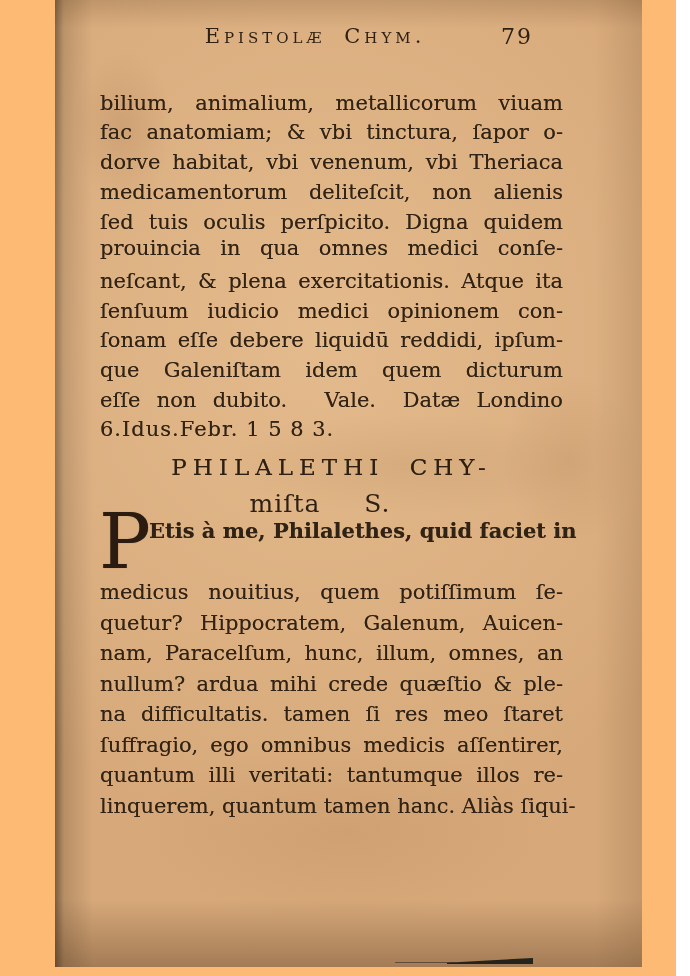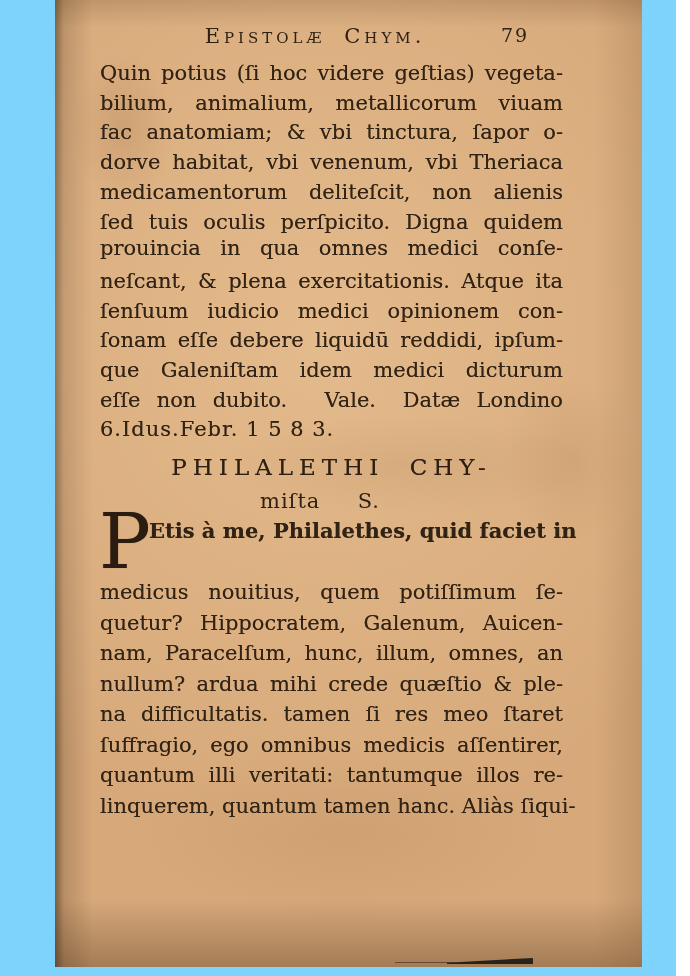--- a/index.html
+++ b/index.html
@@ -4,21 +4,21 @@
 <style>
   html,body{margin:0;padding:0;}
   body{
     width:690px;height:976px;
     background:#ffffff;
     font-family:"DejaVu Serif", serif;
     overflow:hidden;
     position:relative;
   }
   .scan{
-    position:absolute;left:0;top:0;width:676px;height:976px;background:#7dd3fc;
+    position:absolute;left:0;top:0;width:676px;height:976px;background:#fdba74;
   }
   .page{
     position:absolute;left:55px;top:0;width:587px;height:967px;
     background:
       radial-gradient(120% 80% at 45% 35%, rgba(243,208,163,.45), rgba(243,208,163,0) 65%),
       linear-gradient(90deg, rgba(60,42,26,.60) 0px, rgba(70,48,28,.22) 9px, rgba(70,48,28,0) 38px, rgba(70,48,28,0) 92%, rgba(120,85,50,.22) 100%),
       linear-gradient(180deg, rgba(120,85,50,.30) 0px, rgba(120,85,50,0) 28px, rgba(120,85,50,0) 93%, rgba(100,68,40,.45) 100%),
       #d7a97a;
     color:#332517;
   }
@@ -30,21 +30,21 @@
 
   .runhead{
     position:absolute;left:45px;top:24px;width:430px;
     text-align:center;
     font-variant:small-caps;
     font-size:21px;letter-spacing:4px;word-spacing:8px;
     color:#2e2013;
   }
   .pagenum{
     position:absolute;left:446px;top:24px;
-    font-size:19px;letter-spacing:2px;color:#2e2013;
+    font-size:22px;letter-spacing:2px;color:#2e2013;
   }
 
   .tline{
     position:absolute;left:45px;width:463px;height:29px;
     font-size:21px;line-height:28px;
     text-align:justify;text-align-last:justify;
     white-space:nowrap;
     color:#302214;
     text-shadow:0 0 .5px rgba(48,34,20,.55);
   }
@@ -52,21 +52,21 @@
   .tline.indent{padding-left:49px;width:414px;font-weight:bold;}
 
   .sec-head{
     position:absolute;left:45px;top:454px;width:463px;
     text-align:center;font-size:23px;letter-spacing:6px;word-spacing:12px;
     color:#2d1f12;white-space:nowrap;
     text-shadow:0 0 .5px rgba(45,31,18,.55);
   }
   .sec-sub{
     position:absolute;left:45px;top:489px;width:440px;
-    text-align:center;font-size:21px;letter-spacing:1px;
+    text-align:center;font-size:25px;letter-spacing:1px;
     color:#2d1f12;
   }
   .dropcap{
     position:absolute;left:44px;top:511px;
     font-size:77px;line-height:62px;
     color:#2a1c10;
     text-shadow:0 0 .7px rgba(42,28,16,.6);
   }
   .edge-wedge{
     position:absolute;left:392px;top:958px;width:86px;height:6px;
@@ -85,31 +85,30 @@
   <div class="page">
 
     <div class="stain s1"></div>
     <div class="stain s2"></div>
     <div class="stain s3"></div>
     <div class="stain s4"></div>
 
     <div class="runhead">Epistolæ Chym.</div>
     <div class="pagenum">79</div>
 
-    <div class="tline" style="top:59px">Quin potius (ſi hoc videre geſtias) vegeta-</div>
     <div class="tline" style="top:88.7px">bilium, animalium, metallicorum viuam</div>
     <div class="tline" style="top:118.4px">fac anatomiam; &amp; vbi tinctura, ſapor o-</div>
     <div class="tline" style="top:148.1px">dorve habitat, vbi venenum, vbi Theriaca</div>
     <div class="tline" style="top:177.8px">medicamentorum deliteſcit, non alienis</div>
     <div class="tline" style="top:207.5px">ſed tuis oculis perſpicito. Digna quidem</div>
     <div class="tline" style="top:234px">prouincia in qua omnes medici conſe-</div>
     <div class="tline" style="top:266.9px">neſcant, &amp; plena exercitationis. Atque ita</div>
     <div class="tline" style="top:296.6px">ſenſuum iudicio medici opinionem con-</div>
     <div class="tline" style="top:326.3px">ſonam eſſe debere liquidū reddidi, ipſum-</div>
-    <div class="tline" style="top:356px">que Galeniſtam idem medici dicturum</div>
+    <div class="tline" style="top:356px">que Galeniſtam idem quem dicturum</div>
     <div class="tline" style="top:385.7px">eſſe non dubito.  Vale.  Datæ Londino</div>
     <div class="tline lastline" style="top:415.4px">6.Idus.Febr. 1 5 8 3.</div>
 
     <div class="sec-head">PHILALETHI CHY-</div>
     <div class="sec-sub">miſta   S.</div>
 
     <div class="dropcap">P</div>
 
     <div class="tline indent" style="top:517px">Etis à me, Philalethes, quid faciet in</div>
     <div class="tline" style="top:578px">medicus nouitius, quem potiſſimum ſe-</div>

